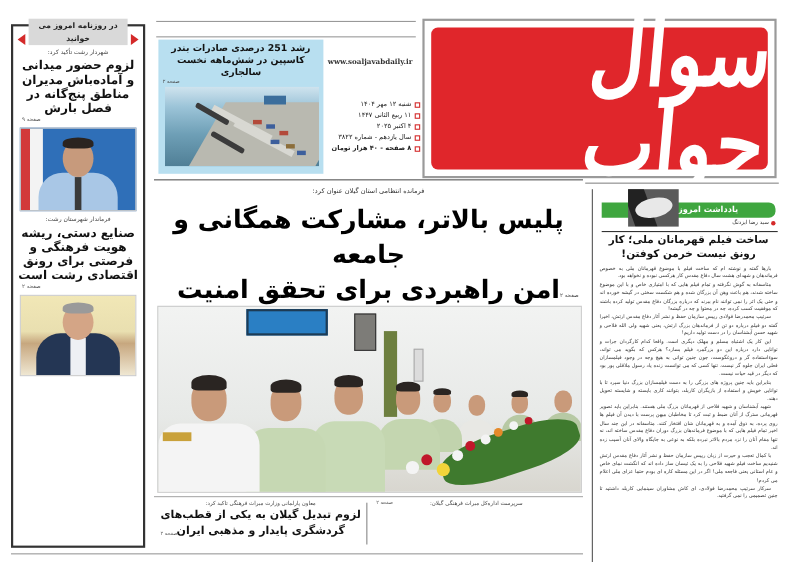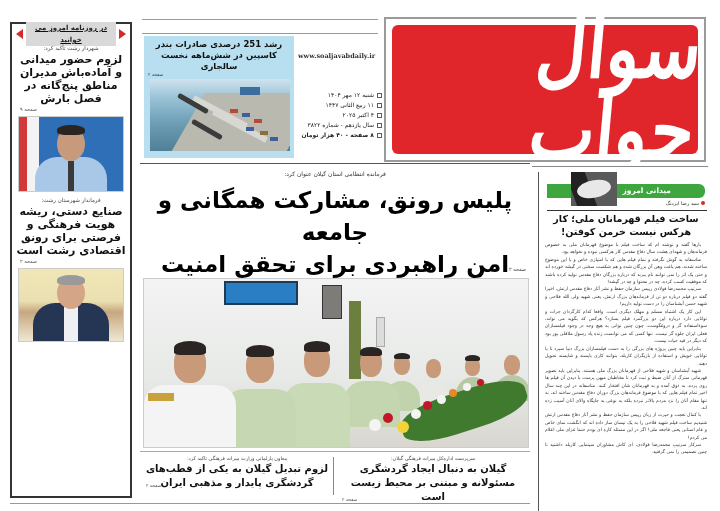--- a/index.html
+++ b/index.html
@@ -3,21 +3,21 @@
   <meta charset="utf-8">
   <style>
     * { box-sizing: border-box; margin: 0; padding: 0; }
     html, body { width: 720px; height: 511px; overflow: hidden; background: #ffffff; }
     body { font-family: "DejaVu Sans", sans-serif; color: #111; position: relative; direction: rtl; }
 
     .page { position: absolute; left: 0; top: 0; width: 720px; height: 511px; background: #fff; }
 
     
     .left-col { position: absolute; left: 10px; top: 22px; width: 122px; height: 476px; border: 2px solid #333; background: #fff; padding: 3px 4px; }
-    .promo-bar { display: flex; align-items: center; justify-content: space-between; height: 14px; margin-bottom: 3px; text-decoration: underline; }
+    .promo-bar { display: flex; align-items: flex-end; justify-content: space-between; height: 14px; margin-bottom: 3px; }
     .promo-arrow { width: 0; height: 0; border-top: 5px solid transparent; border-bottom: 5px solid transparent; }
     .promo-arrow.left { border-right: 7px solid #d42a2a; }
     .promo-arrow.right { border-left: 7px solid #d42a2a; }
     .promo-label { flex: 1; margin: 0 3px; background: #d9d9d9; color: #222; font-size: 7px; font-weight: bold; text-align: center; line-height: 12px; }
 
     .side-story { text-align: center; }
     .side-kicker { font-size: 5.5px; color: #444; line-height: 8px; margin-top: 1px; }
     .side-head { font-size: 11px; font-weight: bold; line-height: 13px; color: #111; margin-top: 1px; }
     .side-page { font-size: 5px; color: #555; text-align: left; direction: rtl; padding-left: 4px; line-height: 7px; margin-top: 1px; }
     .side-photo { position: relative; width: 106px; margin: 3px auto 4px; border: 1px solid #ccc; overflow: hidden; }
@@ -190,21 +190,21 @@
       </div>
     <div class="date-item bold">
         <span class="date-bullet"></span>
         <span>۸ صفحه - ۴۰ هزار تومان</span>
       </div>
   </div>
 
   <div class="main-sep"></div>
   <div class="main-kicker">فرمانده انتظامی استان گیلان عنوان کرد:</div>
   <div class="main-head">
-    <div>پلیس رونق، مشارکت همگانی و جامعه</div>
+    <div>پلیس بالاتر، مشارکت همگانی و جامعه</div>
     <div>امن راهبردی برای تحقق امنیت پایدار</div>
   </div>
   <div class="main-page">صفحه ۲</div>
 
   <div class="main-photo">
     <div class="mp-wall"></div>
     <div class="mp-tv"></div>
     <div class="mp-portrait"></div>
     <div class="mp-flag"></div>
     <div class="mp-ac"></div>
@@ -260,44 +260,43 @@
       <div class="flower" style="left:78px;top:24px;width:9px;height:9px;background:#f4f4f4;"></div>
       <div class="flower" style="left:90px;top:18px;width:8px;height:8px;background:#e58a2a;"></div>
       <div class="flower" style="left:104px;top:12px;width:8px;height:8px;background:#f4f4f4;"></div>
       <div class="flower" style="left:118px;top:8px;width:7px;height:7px;background:#c0182a;"></div>
     </div>
   </div>
 
   <div class="sub-sep"></div>
   <div class="sub-story right">
     <div class="sub-kicker">سرپرست ادارەکل میراث فرهنگی گیلان:</div>
-    <div class="sub-head">گیلان به دنبال ایجاد گردشگری مسئولانه و مبتنی بر محیط زیست است</div>
     <div class="sub-page">صفحه ۲</div>
   </div>
   <div class="sub-divider"></div>
   <div class="sub-story left">
     <div class="sub-kicker">معاون پارلمانی وزارت میراث فرهنگی تاکید کرد:</div>
     <div class="sub-head">لزوم تبدیل گیلان به یکی از قطب‌های گردشگری پایدار و مذهبی ایران</div>
     <div class="sub-page">صفحه ۲</div>
   </div>
   <div class="bottom-rule"></div>
 
   <div class="right-sep"></div>
   <div class="right-vline"></div>
-  <div class="ed-banner">میدانی امروز</div>
+  <div class="ed-banner">یادداشت امروز</div>
   <div class="ed-photo">
     <div class="ed-dark"></div>
     <div class="ed-hand"></div>
   </div>
   <div class="ed-author">
     <span class="ed-author-dot"></span>
     <span>سید رضا ایزدنگ</span>
   </div>
   <div class="ed-rule"></div>
-  <div class="ed-title">ساخت فیلم قهرمانان ملی؛ کار هرکس نیست خرمن کوفتن!</div>
+  <div class="ed-title">ساخت فیلم قهرمانان ملی؛ کار رونق نیست خرمن کوفتن!</div>
   <div class="ed-body">
     <p>بارها گفته و نوشته ام که ساخت فیلم با موضوع قهرمانان ملی به خصوص فرماندهان و شهدای هشت سال دفاع مقدس کار هرکسی نبوده و نخواهد بود.</p>
     <p>متاسفانه به گوش نگرفته و تمام فیلم هایی که با امتیازی خاص و با این موضوع ساخته شدند، هم باعث وهن آن بزرگان شده و هم شکست سختی در گیشه خورده اند و حتی یک اثر را نمی توانند نام ببرند که درباره بزرگان دفاع مقدس تولید کرده باشند که موفقیت کسب کرده، چه در محتوا و چه در گیشه!</p>
     <p>سرتیپ محمدرضا فولادی رییس سازمان حفظ و نشر آثار دفاع مقدس ارتش، اخیرا گفته دو فیلم درباره دو تن از فرماندهان بزرگ ارتش، یعنی شهید ولی الله فلاحی و شهید حسن آبشناسان را در دست تولید داریم!</p>
     <p>این کار یک اشتباه مسلم و مهلک دیگری است. واقعا کدام کارگردان جرات و توانایی دارد درباره این دو بزرگمرد فیلم بسازد؟ هرکس که بگوید می تواند، سوءاستفاده گر و دروغگوست، چون چنین توانی به هیچ وجه در وجود فیلمسازان فعلی ایران جلوه گر نیست. تنها کسی که می توانست زنده یاد رسول ملاقلی پور بود که دیگر در قید حیات نیست.</p>
     <p>بنابراین باید چنین پروژه های بزرگی را به دست فیلمسازان بزرگ دنیا سپرد تا با توانایی خویش و استفاده از بازیگران کاربلد، بتوانند کاری بایسته و شایسته تحویل دهند.</p>
     <p>شهید آبشناسان و شهید فلاحی از قهرمانان بزرگ ملی هستند. بنابراین باید تصویر قهرمانی سترگ از آنان ضبط و ثبت کرد تا مخاطبان میهن پرست با دیدن آن فیلم ها روی پرده، به ذوق آمده و به قهرمانان شان افتخار کنند. متاسفانه در این چند سال اخیر تمام فیلم هایی که با موضوع فرماندهان بزرگ دوران دفاع مقدس ساخته اند، نه تنها مقام آنان را نزد مردم بالاتر نبرده بلکه به نوعی به جایگاه والای آنان آسیب زده اند.</p>
     <p>با کمال تعجب و حیرت از زبان رییس سازمان حفظ و نشر آثار دفاع مقدس ارتش شنیدیم ساخت فیلم شهید فلاحی را به یک تیسان ساز داده اند که انگشت نمای خاص و عام استانی یعنی فاجعه ملی! اگر در این مسئله کاره ای بودم حتما عزای ملی اعلام می کردم!</p>
     <p>سرکار سرتیپ محمدرضا فولادی، ای کاش مشاوران سینمایی کاربلد داشتید تا چنین تصمیمی را نمی گرفتید.</p>
   </div>

